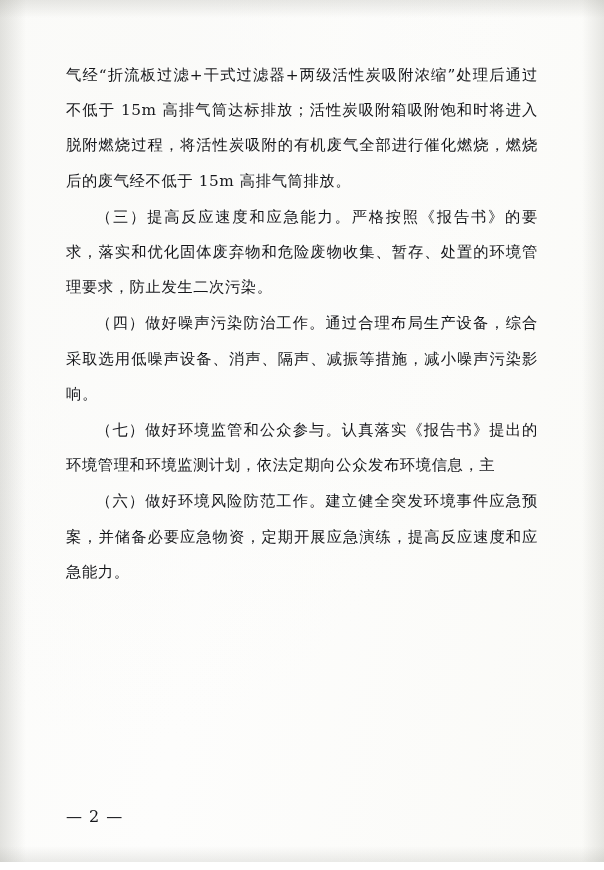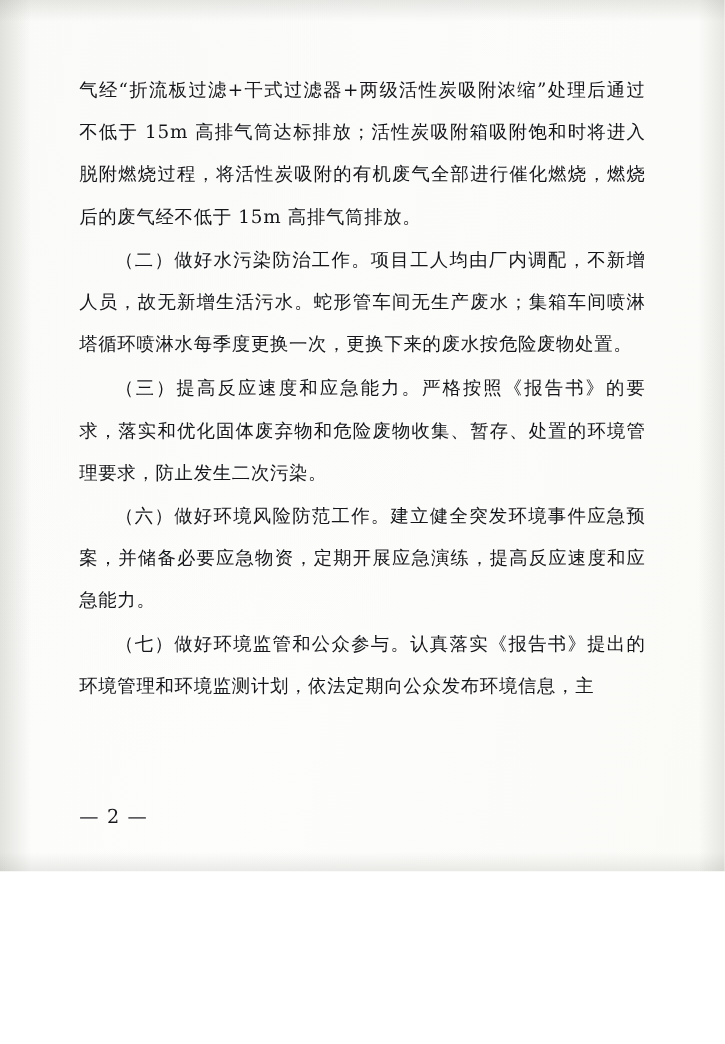--- a/index.html
+++ b/index.html
@@ -9,21 +9,21 @@
   body {
     width: 604px;
     height: 870px;
     background: #ffffff;
     font-family: "DejaVu Serif", "Liberation Serif", serif;
     overflow: hidden;
   }
   .page {
     position: relative;
     width: 604px;
-    height: 726px;
+    height: 862px;
     background: #fdfdfb;
     box-sizing: border-box;
   }
   .scan-tint {
     position: absolute;
     inset: 0;
     background:
       radial-gradient(ellipse at 20% 10%, rgba(250,250,248,0.9), rgba(252,252,250,0.0) 60%),
       linear-gradient(100deg, #fbfbf9 0%, #fdfdfc 40%, #fafaf7 100%);
     pointer-events: none;
@@ -84,24 +84,24 @@
   }
 </style>
 </head>
 <body>
 
 <div class="page">
   <div class="scan-tint"></div>
 
   <div class="content">
     <p class="para">气经“折流板过滤+干式过滤器+两级活性炭吸附浓缩”处理后通过不低于 15m 高排气筒达标排放；活性炭吸附箱吸附饱和时将进入脱附燃烧过程，将活性炭吸附的有机废气全部进行催化燃烧，燃烧后的废气经不低于 15m 高排气筒排放。</p>
-    <p class="para indent">（二）做好水污染防治工作。项目工人均由厂内调配，不新增人员，故无新增生活污水。蛇形管车间无生产废水；集箱车间喷淋塔循环喷淋水每季度更换一次，更换下来的废水按危险废物处置。</p>
     <p class="para indent">（三）提高反应速度和应急能力。严格按照《报告书》的要求，落实和优化固体废弃物和危险废物收集、暂存、处置的环境管理要求，防止发生二次污染。</p>
+    <p class="para indent">（四）做好噪声污染防治工作。通过合理布局生产设备，综合采取选用低噪声设备、消声、隔声、减振等措施，减小噪声污染影响。</p>
+    <p class="para indent">（七）做好环境监管和公众参与。认真落实《报告书》提出的环境管理和环境监测计划，依法定期向公众发布环境信息，主</p>
     <p class="para indent">（六）做好环境风险防范工作。建立健全突发环境事件应急预案，并储备必要应急物资，定期开展应急演练，提高反应速度和应急能力。</p>
-    <p class="para indent">（七）做好环境监管和公众参与。认真落实《报告书》提出的环境管理和环境监测计划，依法定期向公众发布环境信息，主</p>
   </div>
 
   <div class="footer">— 2 —</div>
 
   <div class="edge-shadow-left"></div>
   <div class="edge-shadow-right"></div>
   <div class="edge-shadow-top"></div>
   <div class="edge-shadow-bottom"></div>
 </div>
 

